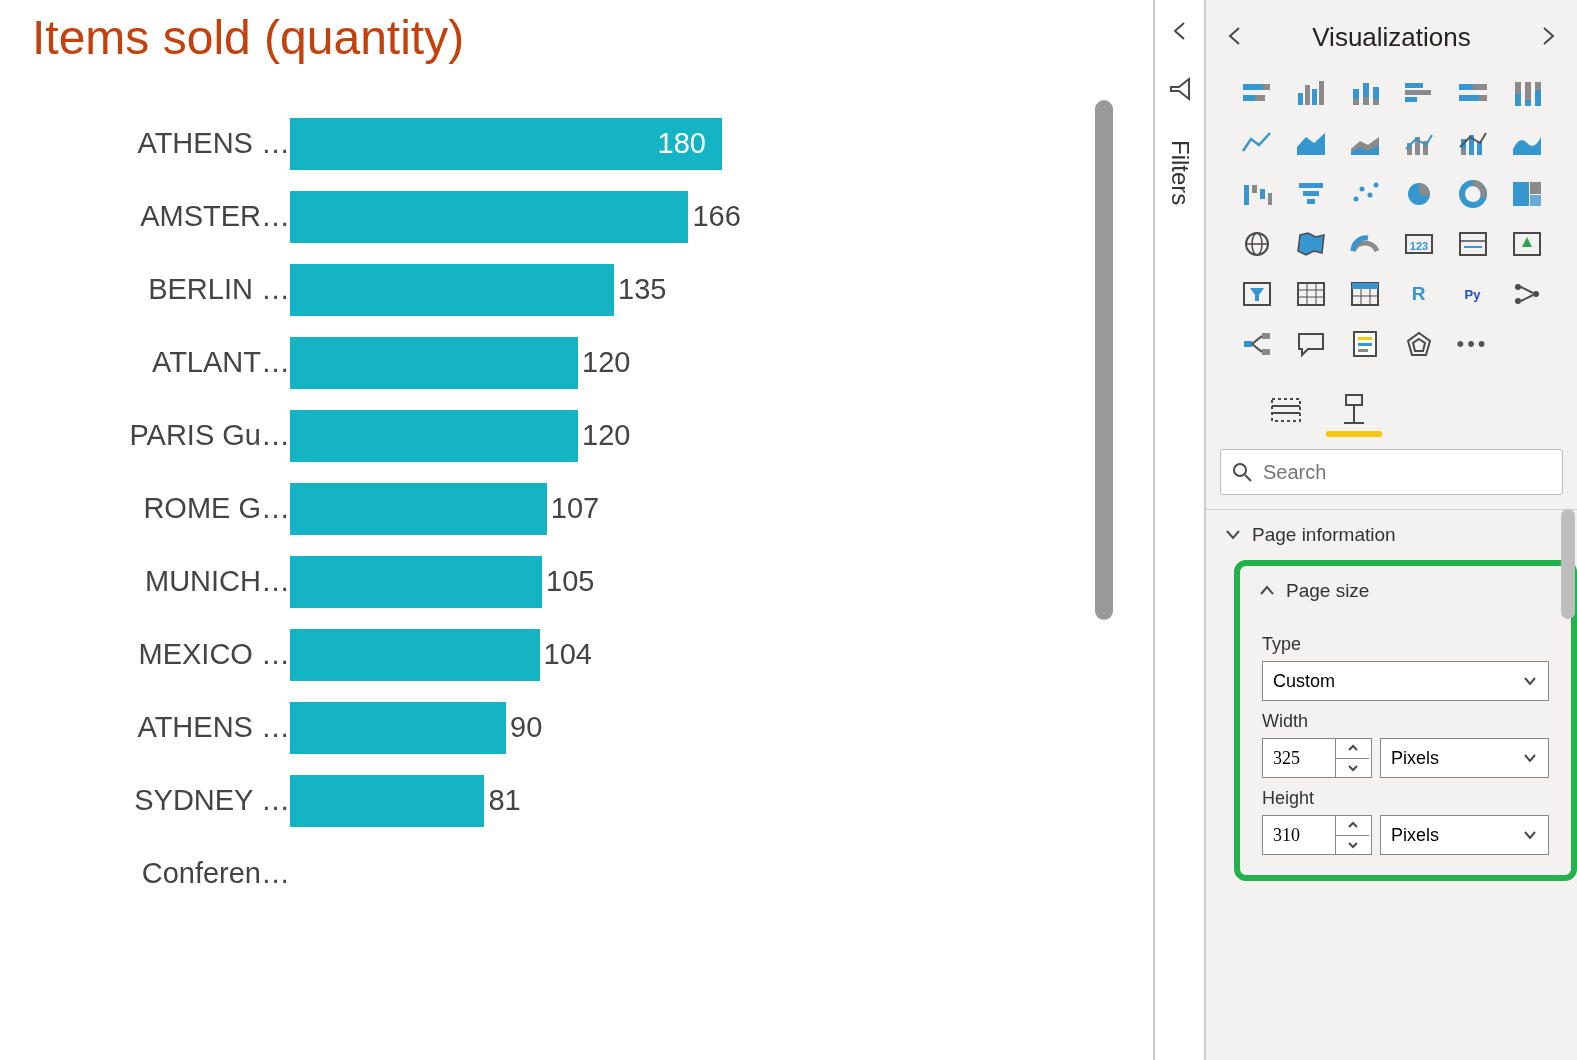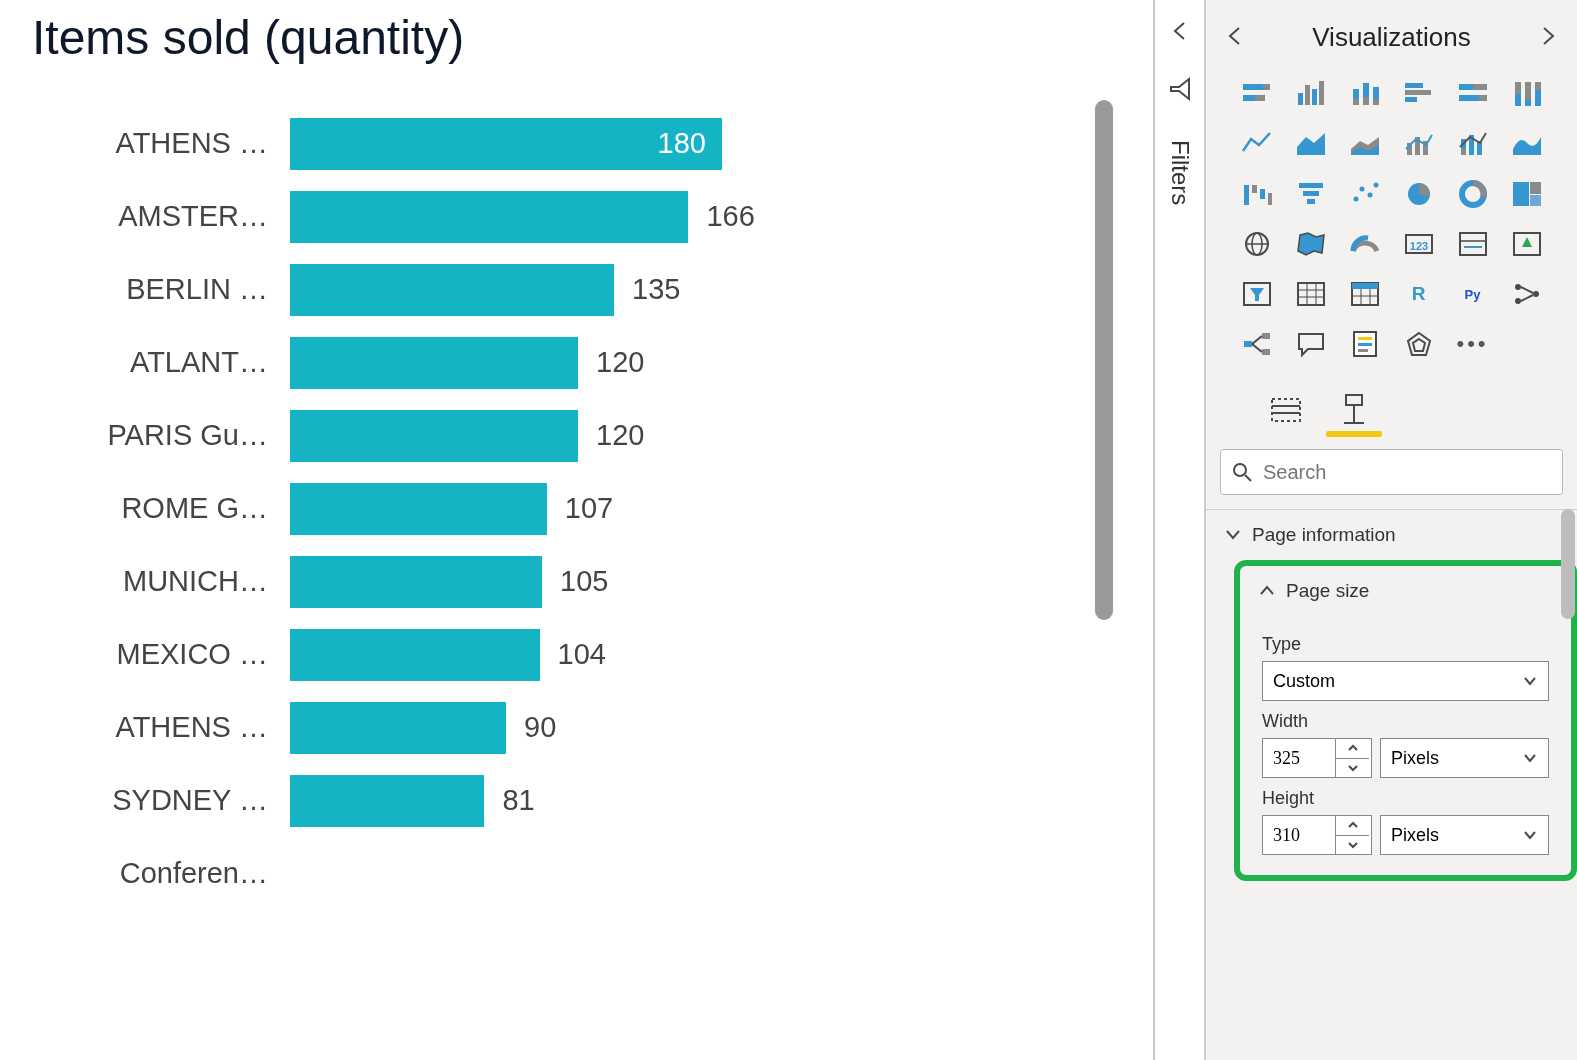--- a/index.html
+++ b/index.html
@@ -2,33 +2,33 @@
 <html><head>
 <meta charset="utf-8">
 <style>
 * { box-sizing: border-box; margin: 0; padding: 0; font-family: "Segoe UI", Arial, sans-serif; }
 html, body { width: 1577px; height: 1060px; background: #fff; overflow: hidden; }
 
 .app { display: flex; width: 100%; height: 100%; }
 
 
 .chart-area { flex: 1 1 auto; padding: 0 20px 30px 30px; position: relative; }
-.chart-title { font-size: 48px; font-weight: 400; color: #0f172a; margin: 10px 0 42px 2px; }
+.chart-title { font-size: 48px; font-weight: 400; color: #c2410c; margin: 10px 0 42px 2px; }
 
 .chart-body { display: flex; }
 .y-axis     { display: flex; flex-direction: column; width: 260px; }
 .y-tick     { height: 73px; display: flex; align-items: center; justify-content: flex-end;
-              padding-right: 22px; font-size: 29px; color: #444; white-space: nowrap; }
+              font-size: 29px; color: #444; white-space: nowrap; }
 
 .bars       { flex: 1 1 auto; display: flex; flex-direction: column; }
 .bar-row    { height: 73px; display: flex; align-items: center; }
 .bar        { height: 52px; background: #14b4c4; }
 .bar-label  { font-size: 29px; color: #444; }
 .bar-label.inside  { color: #fff; text-align: right; width: 100%; padding-right: 16px; }
-.bar-label.outside { padding-left: 18px; }
+.bar-label.outside { padding-left: 4px; }
 
 
 .chart-scrollbar { position: absolute; top: 100px; right: 40px; width: 18px; height: 820px;
                    background: transparent; border-radius: 9px; }
 .chart-thumb     { position: absolute; top: 0; left: 0; width: 18px; height: 520px;
                    background: #999; border-radius: 9px; }
 
 
 .rail-sep { width: 2px; background: #c9c9c9; }
 

